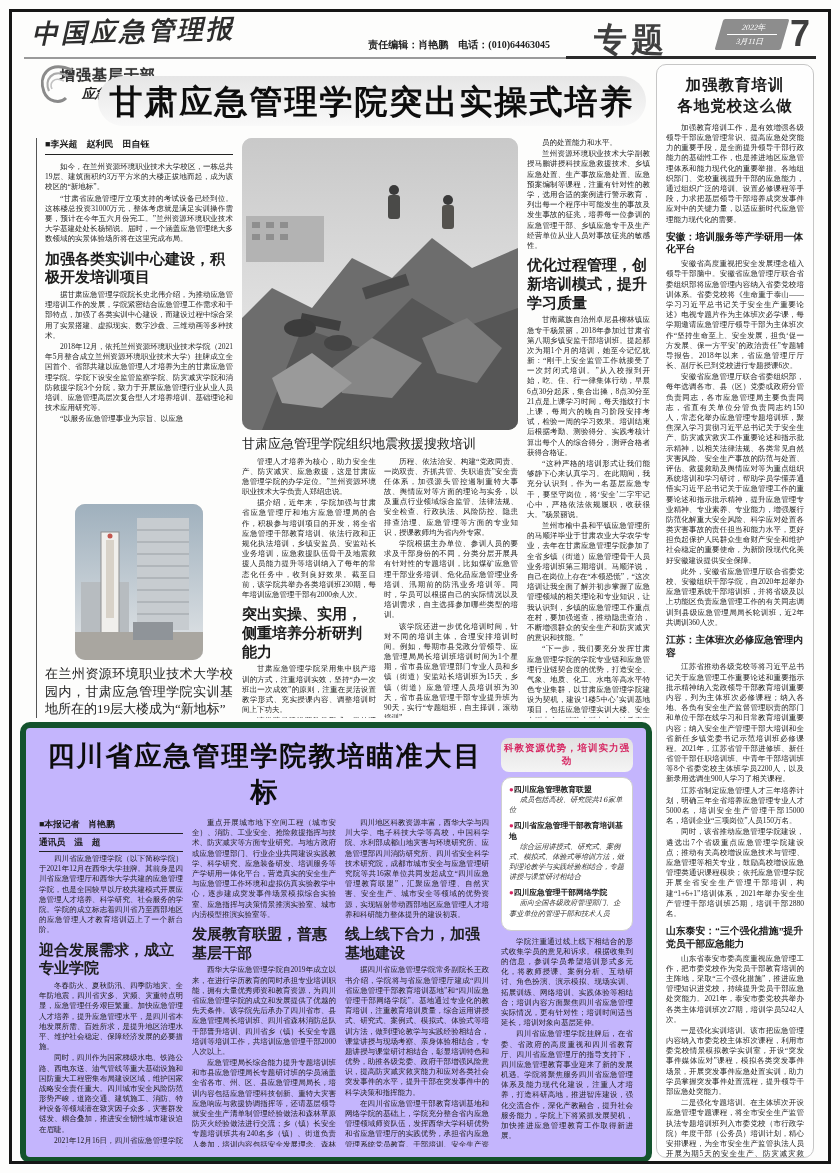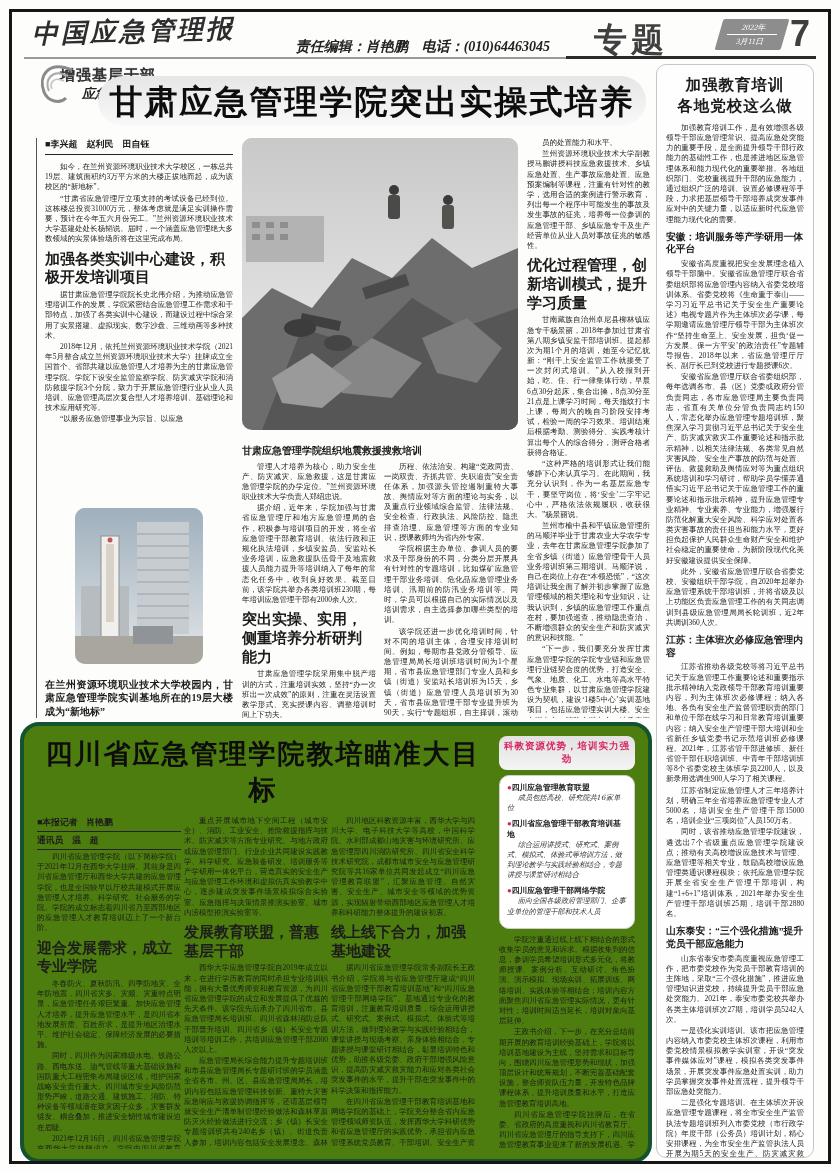--- a/index.html
+++ b/index.html
@@ -4,40 +4,40 @@
 <style>
   html,body{margin:0;padding:0;background:#d9d9d9;}
   .sheet{position:relative;width:840px;height:1173px;margin:0 auto;background:#fdfdfc;
          font-family:"Liberation Serif",serif;color:#1c1c1c;overflow:hidden;}
   .frame{position:absolute;inset:9px;border:3px solid #161616;pointer-events:none;z-index:5;}
 
   
   .masthead{position:absolute;left:32px;top:14px;font-family:"DejaVu Serif",serif;
             font-style:italic;font-weight:bold;font-size:26px;letter-spacing:3px;color:#2d2d2d;
             transform:rotate(-1.5deg);}
-  .editor-line{position:absolute;right:290px;top:38px;font-size:14px;font-weight:bold;color:#222;font-style:italic;}
+  .editor-line{position:absolute;right:290px;top:38px;font-size:10px;font-weight:bold;color:#222;}
   .section-title{position:absolute;right:172px;top:18px;font-family:"Liberation Sans",sans-serif;
                  font-weight:900;font-size:33px;letter-spacing:4px;color:#404040;}
   .datebox{position:absolute;right:30px;top:16px;display:flex;align-items:center;}
   .date-slant{width:62px;background:#8d8d8d;transform:skewX(-16deg);color:#fff;text-align:center;
               padding:3px 2px;border-radius:2px;}
   .date-slant .dy{font-size:8px;border-bottom:1px solid #fff;padding-bottom:1px;margin:0 6px 1px;}
   .date-slant .dd{font-size:8px;}
   .pagenum{font-size:36px;font-weight:bold;color:#3f3f3f;line-height:1;margin-left:5px;
            font-family:"Liberation Sans",sans-serif;}
   .header-rule{position:absolute;left:24px;right:24px;top:57px;height:2px;background:#9a9a9a;}
   .header-rule-dark{position:absolute;right:24px;width:250px;top:56px;height:3px;background:#2a2a2a;}
 
   
   .para{font-size:7.5px;line-height:1.36;text-align:justify;text-indent:2em;margin:0 0 1px;}
   .colhead{font-family:"Liberation Sans",sans-serif;font-size:15px;font-weight:bold;
            line-height:1.25;margin:5px 0 3px;}
   .byline{font-family:"Liberation Sans",sans-serif;font-size:9px;font-weight:bold;
           border-bottom:1.5px solid #222;padding-bottom:3px;margin-bottom:7px;}
-  .caption{font-size:10px;font-weight:bold;line-height:1.35;margin-top:14px;text-align:justify;}
+  .caption{font-size:13px;font-weight:normal;line-height:1.35;margin-top:5px;text-align:justify;}
   .photo{border-radius:10px;overflow:hidden;background:#ccc;}
 
   
   .gansu{position:absolute;left:36px;top:64px;width:614px;height:654px;}
   .gansu-badge{position:absolute;left:2px;top:2px;width:160px;height:58px;}
   .badge-l1{font-family:"Liberation Sans",sans-serif;font-weight:900;font-size:15px;color:#333;
             letter-spacing:1px;text-shadow:0 0 1px #999;margin-left:22px;}
   .badge-l2{font-family:"DejaVu Serif",serif;font-style:italic;font-weight:bold;font-size:13px;
             color:#222;margin-left:44px;}
   .badge-swirl{position:absolute;left:-4px;top:-6px;}
@@ -59,27 +59,27 @@
   .sidebar{position:absolute;left:656px;top:64px;width:158px;height:1094px;
            border:1.5px solid #c6c6c6;border-radius:10px;padding:8px 9px;box-sizing:border-box;
            overflow:hidden;background:#fefefe;}
   .sb-title{font-family:"Liberation Serif",serif;font-weight:bold;font-size:15.5px;
             text-align:center;line-height:1.35;margin:2px 0 6px;letter-spacing:1px;}
   .sbhead{font-family:"Liberation Sans",sans-serif;font-size:9.8px;font-weight:bold;
           line-height:1.3;margin:6px 0 3px;}
 
   
   .sichuan{position:absolute;left:20px;top:722px;width:632px;height:441px;
-           border:4px solid #14532d;border-radius:19px;background:#4d7c0f;
+           border:6px solid #14532d;border-radius:10px;background:#c4b5fd;
            padding:10px 13px;box-sizing:border-box;z-index:4;}
   .sc-body{display:flex;gap:10px;height:100%;}
   .sc-left{width:452px;display:flex;flex-direction:column;}
   .sc-headline{font-family:"Liberation Sans",sans-serif;font-weight:900;font-size:27px;
                letter-spacing:2px;text-align:center;margin:0 0 8px;color:#0d0d0d;}
-  .sc-cols{flex:1;display:flex;gap:3px;overflow:hidden;}
+  .sc-cols{flex:1;display:flex;gap:9px;overflow:hidden;}
   .sc-col{width:144px;overflow:hidden;}
   .sc-right{flex:1;display:flex;flex-direction:column;overflow:hidden;}
   .sc-byline{font-family:"Liberation Sans",sans-serif;font-size:8.8px;font-weight:bold;}
   .sc-byline div{border-bottom:1.5px solid #222;padding:1px 0 2px;margin-bottom:2px;}
 
   .ib-title{background:linear-gradient(180deg,#e2e2e2,#f4f4f4);border-radius:8px;
             color:#d62460;font-family:"Liberation Sans",sans-serif;font-weight:bold;
             font-size:9.5px;text-align:center;padding:4px 2px;margin-bottom:5px;letter-spacing:1px;}
   .ib-box{border:1.5px solid #cfcfcf;border-radius:10px;padding:6px 7px;background:#fff;margin-bottom:6px;}
   .ib-item{margin-bottom:5px;}
@@ -293,19 +293,18 @@
               <div class="ib-name">●四川省应急管理干部教育培训基地</div>
               <div class="ib-desc">综合运用讲授式、研究式、案例式、模拟式、体验式等培训方法，做到理论教学与实践经验相结合，专题讲授与课堂研讨相结合</div>
             </div>
             <div class="ib-item">
               <div class="ib-name">●四川应急管理干部网络学院</div>
               <div class="ib-desc">面向全国各级政府管理部门、企事业单位的管理干部和技术人员</div>
             </div>
           </div>
         <div class="sc-col4-text">
             <p class="para">学院注重通过线上线下相结合的形式收集学员的意见和诉求。根据收集到的信息，参训学员希望培训形式多元化，将教师授课、案例分析、互动研讨、角色扮演、演示模拟、现场实训、拓展训练、网络培训、实践体验等相结合；培训内容方面聚焦四川省应急管理实际情况，更有针对性；培训时间适当延长，培训对象向基层延伸。</p>
-            <p class="para">王政书介绍，下一步，在充分总结前期开展的教育培训经验基础上，学院将以培训基地建设为主线，坚持需求和目标导向，围绕四川应急管理形势和现状，加强顶层设计和统筹规划，不断完善基础配套设施，整合师资队伍力量，开发特色品牌课程体系，提升培训质量和水平，打造应急管理教育培训高地。</p>
             <p class="para">四川省应急管理学院挂牌后，在省委、省政府的高度重视和四川省教育厅、四川省应急管理厅的指导支持下，四川应急管理教育事业迎来了新的发展机遇。学院将聚焦服务四川省应急管理体系及能力现代化建设，注重人才培养，打造科研高地，推进智库建设，强化交流合作，深化产教融合，提升社会服务能力，学院上下将紧抓发展契机，加快推进应急管理教育工作取得新进展。</p>
           </div>
       </div>
     </div>
   </div>
 </div>
 
 </body></html>

